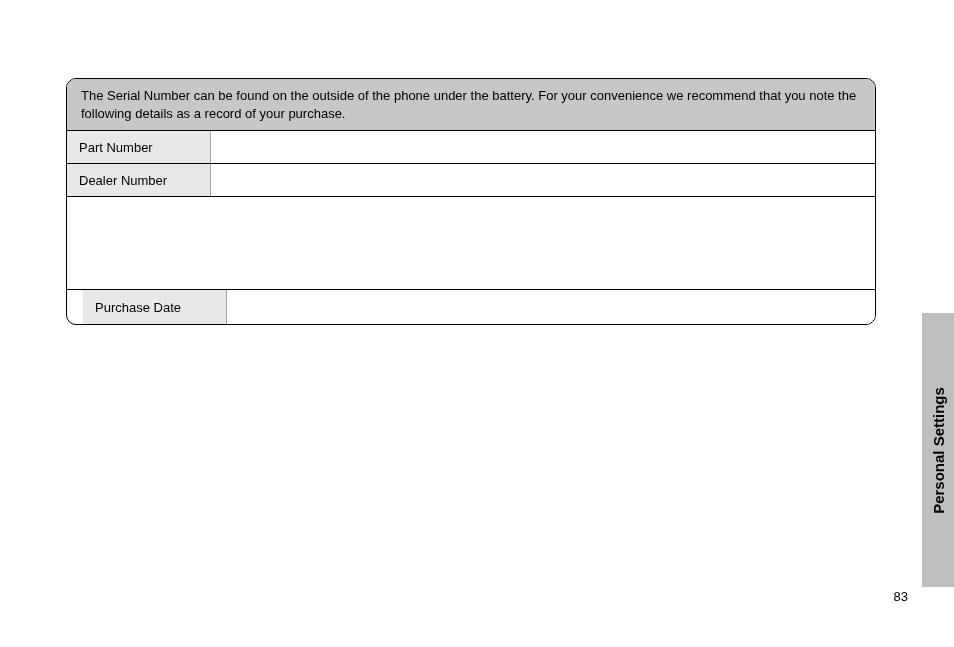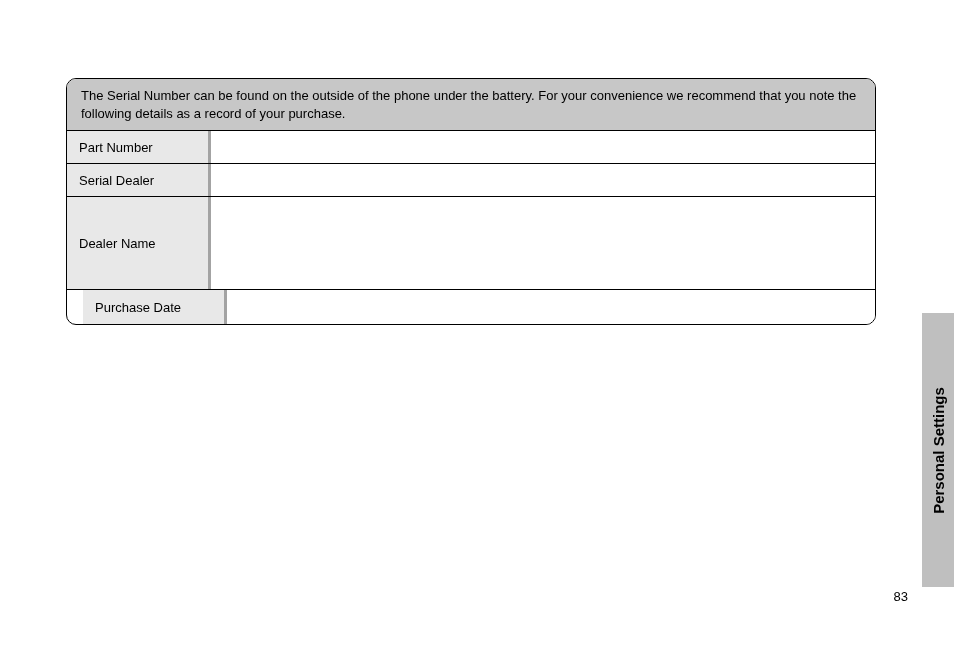--- a/index.html
+++ b/index.html
@@ -38,21 +38,21 @@
     border-bottom: 1px solid #000;
   }
   .row {
     display: flex;
     border-bottom: 1px solid #000;
   }
   .row:last-child { border-bottom: none; }
   .label-cell {
     width: 144px;
     background: #e8e8e8;
-    border-right: 3px solid #a3a3a3;
+    border-right: 1px solid #a3a3a3;
     padding: 8px 12px;
     font-size: 13px;
     display: flex;
     align-items: center;
   }
   .value-cell {
     flex: 1;
     background: #fff;
     padding: 8px 12px;
   }
@@ -93,26 +93,25 @@
 
   <div class="table-wrap">
     <div class="header-cell">The Serial Number can be found on the outside of the phone under the battery. For your convenience we recommend that you note the following details as a record of your purchase.</div>
 
     <div class="row part">
       <div class="label-cell">Part Number</div>
       <div class="value-cell"></div>
     </div>
 
     <div class="row serial">
-      <div class="label-cell">Serial Dealer</div>
+      <div class="label-cell">Dealer Number</div>
       <div class="value-cell"></div>
     </div>
 
     <div class="row dealer">
-      <div class="label-cell">Dealer Name</div>
       <div class="value-cell"></div>
     </div>
 
     <div class="row purchase">
       <div class="label-cell">Purchase Date</div>
       <div class="value-cell"></div>
     </div>
   </div>
 
   <div class="side-tab">

